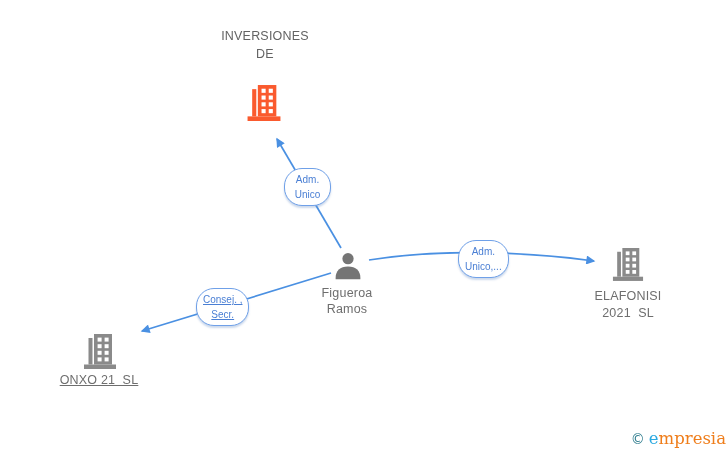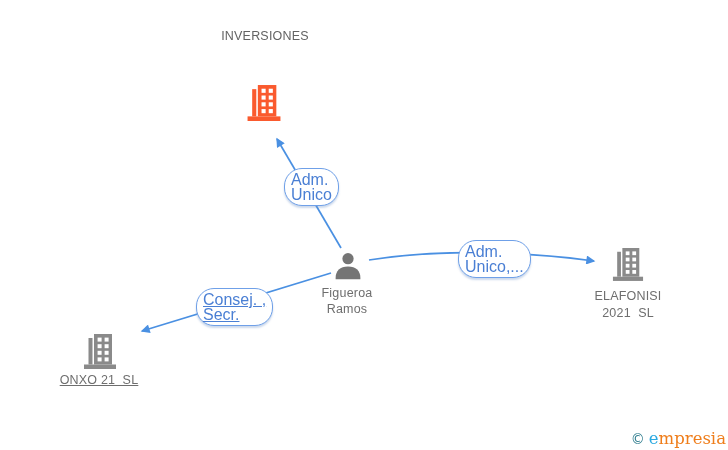--- a/index.html
+++ b/index.html
@@ -24,21 +24,21 @@
   .label-top{left:175px;top:28px;width:180px;line-height:17.5px;color:#636363;}
   .label-person{left:287px;top:286px;width:120px;line-height:15.5px;}
   .label-right{left:568px;top:288px;width:120px;line-height:16.5px;}
   .label-left{left:39px;top:373px;width:120px;line-height:15px;text-decoration:underline;}
 
   .edge-label{
     position:absolute;background:#fff;
     border:1.5px solid var(--label-border,#6fa0e8);
     border-radius:18px;
     color:var(--label-text,#4a7fd4);
-    font-size:16px;line-height:14.5px;text-align:left;
+    font-size:10px;line-height:14.5px;text-align:center;
     padding:4px 6px 3px;
     box-shadow:0 2px 2px rgba(110,145,200,.35);
   }
   .edge-label span{display:block;white-space:pre;}
   .el-top{left:284px;top:168px;min-width:33px;}
   .el-right{left:458px;top:240px;}
   .el-left{left:196px;top:288px;text-decoration:underline;}
 
   .footer{
     position:absolute;right:2px;bottom:3px;
@@ -85,20 +85,21 @@
         <path class="arrowhead" d="M0,0 L10,5 L0,10 z"></path>
       </marker>
     </defs>
     <path class="edge" d="M341 248 L277 139" marker-end="url(#arr)"></path>
     <path class="edge" d="M369 260 C430 250 515 250 594 261" marker-end="url(#arr)"></path>
     <path class="edge" d="M331 273 L142 331" marker-end="url(#arr)"></path>
   </svg>
 
   <div class="node-label label-top">
     <span>INVERSIONES</span>
+    <span>DE</span>
   </div>
   <svg class="icon orange" style="left:246px;top:84px" width="36" height="37">
     <use href="#building"></use>
   </svg>
 
   <svg class="icon person" style="left:333px;top:251px" width="30" height="30">
     <use href="#person"></use>
   </svg>
   <div class="node-label label-person">
     <span>Figueroa</span>

